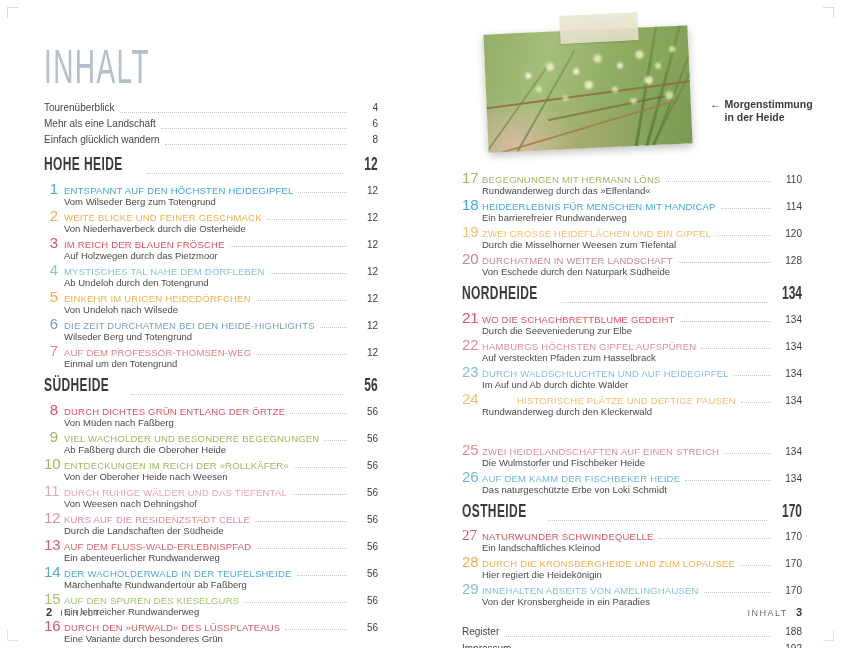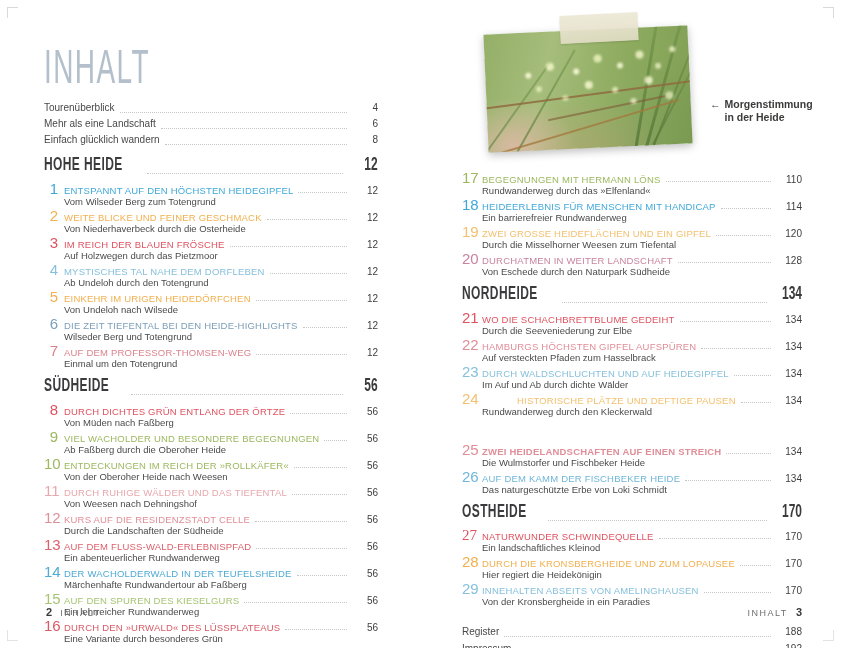--- a/index.html
+++ b/index.html
@@ -174,21 +174,21 @@
             <span class="ttl" style="color: rgb(242, 176, 78);">EINKEHR IM URIGEN HEIDEDÖRFCHEN</span>
             <span class="dots"></span>
             <span class="pg">12</span>
           </div>
           <div class="entry-sub">Von Undeloh nach Wilsede</div>
         </div>
 
         <div class="entry">
           <div class="entry-top">
             <span class="num" style="color: rgb(124, 159, 184);">6</span>
-            <span class="ttl" style="color: rgb(124, 159, 184);">DIE ZEIT TIEFENTAL BEI DEN HEIDE-HIGHLIGHTS</span>
+            <span class="ttl" style="color: rgb(124, 159, 184);">DIE ZEIT DURCHATMEN BEI DEN HEIDE-HIGHLIGHTS</span>
             <span class="dots"></span>
             <span class="pg">12</span>
           </div>
           <div class="entry-sub">Wilseder Berg und Totengrund</div>
         </div>
 
         <div class="entry">
           <div class="entry-top">
             <span class="num" style="color: rgb(220, 130, 140);">7</span>
             <span class="ttl" style="color: rgb(220, 130, 140);">AUF DEM PROFESSOR-THOMSEN-WEG</span>
@@ -405,21 +405,21 @@
             <span class="ttl" style="color: rgb(243, 192, 110); padding-left: 35px;">HISTORISCHE PLÄTZE UND DEFTIGE PAUSEN</span>
             <span class="dots"></span>
             <span class="pg">134</span>
           </div>
           <div class="entry-sub">Rundwanderweg durch den Kleckerwald</div>
         </div>
 
         <div class="entry">
           <div class="entry-top">
             <span class="num" style="color: rgb(224, 142, 152); margin-top: 24px;">25</span>
-            <span class="ttl" style="color: rgb(224, 142, 152); font-weight: bold;">ZWEI HEIDELANDSCHAFTEN AUF EINEN STREICH</span>
+            <span class="ttl" style="color: rgb(224, 142, 152);">ZWEI HEIDELANDSCHAFTEN AUF EINEN STREICH</span>
             <span class="dots"></span>
             <span class="pg">134</span>
           </div>
           <div class="entry-sub">Die Wulmstorfer und Fischbeker Heide</div>
         </div>
 
         <div class="entry">
           <div class="entry-top">
             <span class="num" style="color: rgb(111, 182, 216);">26</span>
             <span class="ttl" style="color: rgb(111, 182, 216);">AUF DEM KAMM DER FISCHBEKER HEIDE</span>

